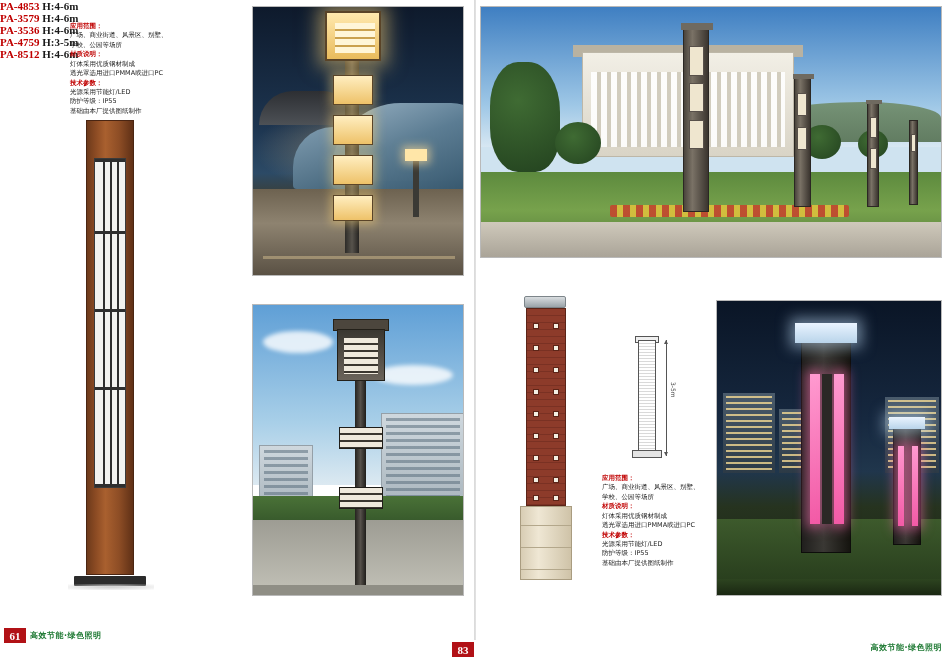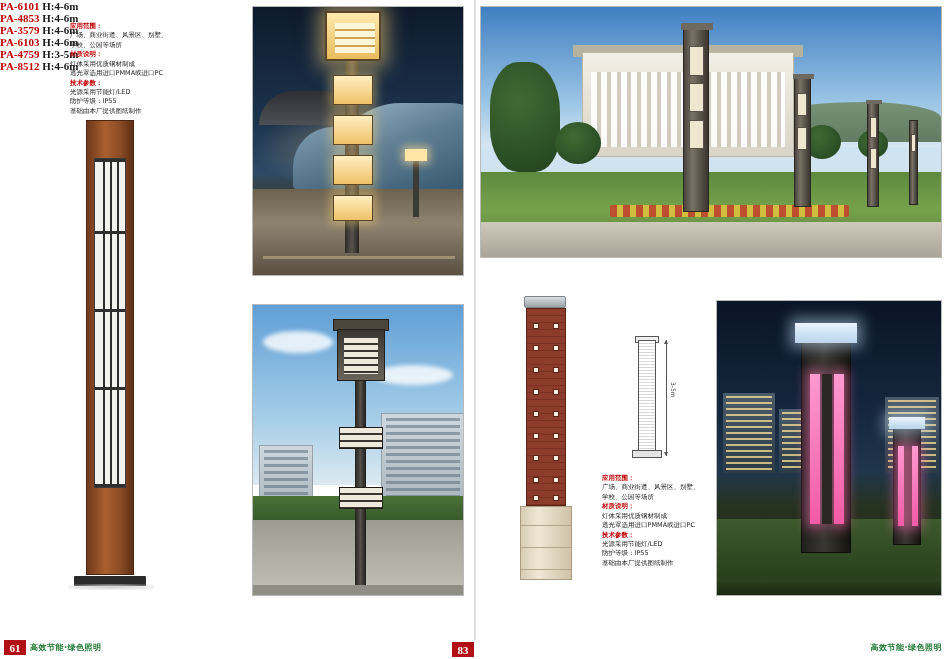--- a/index.html
+++ b/index.html
@@ -138,24 +138,20 @@
       <div class="l6101-v" style="left:15px;"></div>
       <div class="l6101-v" style="left:22px;"></div>
       <div class="l6101-h" style="top:0px;"></div>
       <div class="l6101-h" style="top:72px;"></div>
       <div class="l6101-h" style="top:150px;"></div>
       <div class="l6101-h" style="top:228px;"></div>
       <div class="l6101-h" style="bottom:0px;"></div>
     </div>
     <div class="l6101-base"></div>
     <div class="l6101-shadow"></div>
-  </div>
-  <div class="caption" style="left:62px;top:620px;">
-    <span>PA-6101 </span>
-    <span class="h">H:4-6m</span>
   </div>
 
   <div class="photo" style="left:252px;top:6px;width:212px;height:270px;">
     <div class="sc6102">
       <div class="sky-glow"></div>
       <div class="roof"></div>
       <div class="glass2"></div>
       <div class="glass"></div>
       <div class="ground"></div>
       <div class="pole"></div>
@@ -234,21 +230,21 @@
       <div class="headtop"></div>
       <div class="head">
         <div style="position:absolute;left:6px;top:8px;width:34px;height:36px;background:repeating-linear-gradient(to bottom,#efe9dc 0 5px,#3a362f 5px 7px);"></div>
       </div>
       <div style="position:absolute;left:86px;top:122px;width:44px;height:22px;background:repeating-linear-gradient(to bottom,#efe9dc 0 5px,#3a362f 5px 7px);border:1px solid #201e19;box-sizing:border-box;"></div>
       <div style="position:absolute;left:86px;top:182px;width:44px;height:22px;background:repeating-linear-gradient(to bottom,#efe9dc 0 5px,#3a362f 5px 7px);border:1px solid #201e19;box-sizing:border-box;"></div>
       <div style="position:absolute;left:0;bottom:0;width:100%;height:10px;background:#8f8e85;"></div>
     </div>
   </div>
   <div class="caption" style="left:252px;top:621px;">
-    <span>PA-6103 </span>
+    <span>PA-3536 </span>
     <span class="h">H:4-6m</span>
   </div>
 
   <div class="lamp6202">
     <div class="c-cap"></div>
     <div class="c-body">
       <div class="c-hole" style="left:6px;top:14px;"></div>
         <div class="c-hole" style="left:26px;top:14px;"></div>
       <div class="c-hole" style="left:6px;top:36px;"></div>
         <div class="c-hole" style="left:26px;top:36px;"></div>
@@ -325,21 +321,21 @@
     </div>
     <div class="white-cap" style="left:172px;top:116px;width:36px;height:12px;"></div>
 
     <div style="position:absolute;left:0;bottom:0;width:100%;height:16px;background:linear-gradient(to bottom,#2d4420,#1a2712);"></div>
   </div>
   <div class="caption" style="left:718px;top:621px;">
     <span>PA-8512 </span>
     <span class="h">H:4-6m</span>
   </div>
 
-  <div class="footbar" style="left:4px;bottom:2px;display:flex;align-items:center;">
+  <div class="footbar" style="left:4px;bottom:14px;display:flex;align-items:center;">
     <div class="pagenum">61</div>
     <div class="foottext">高效节能·绿色照明</div>
   </div>
   <div class="footbar" style="right:4px;bottom:2px;display:flex;align-items:center;flex-direction:row-reverse;">
 
     <div class="foottext">高效节能·绿色照明</div>
   </div>
 
   <div style="position:absolute;left:452px;bottom:2px;">
     <div class="pagenum">83</div>

